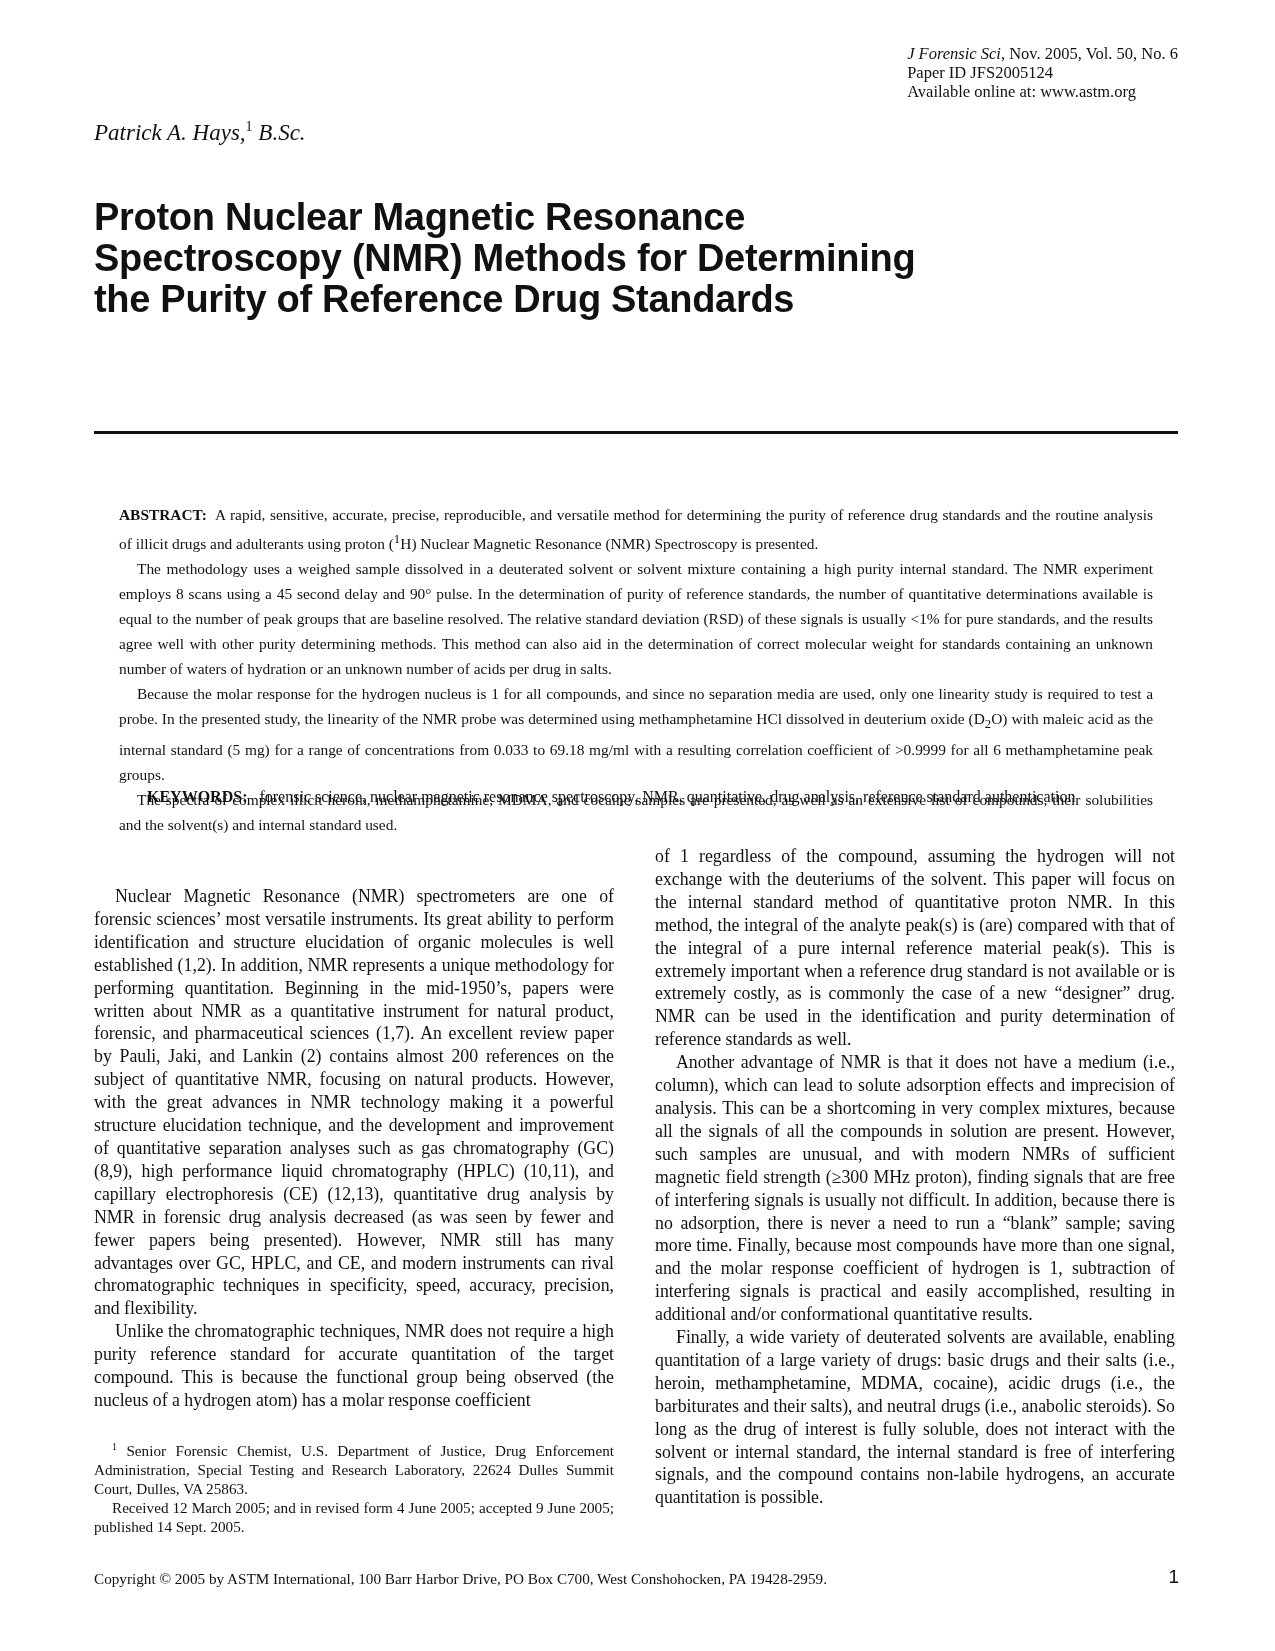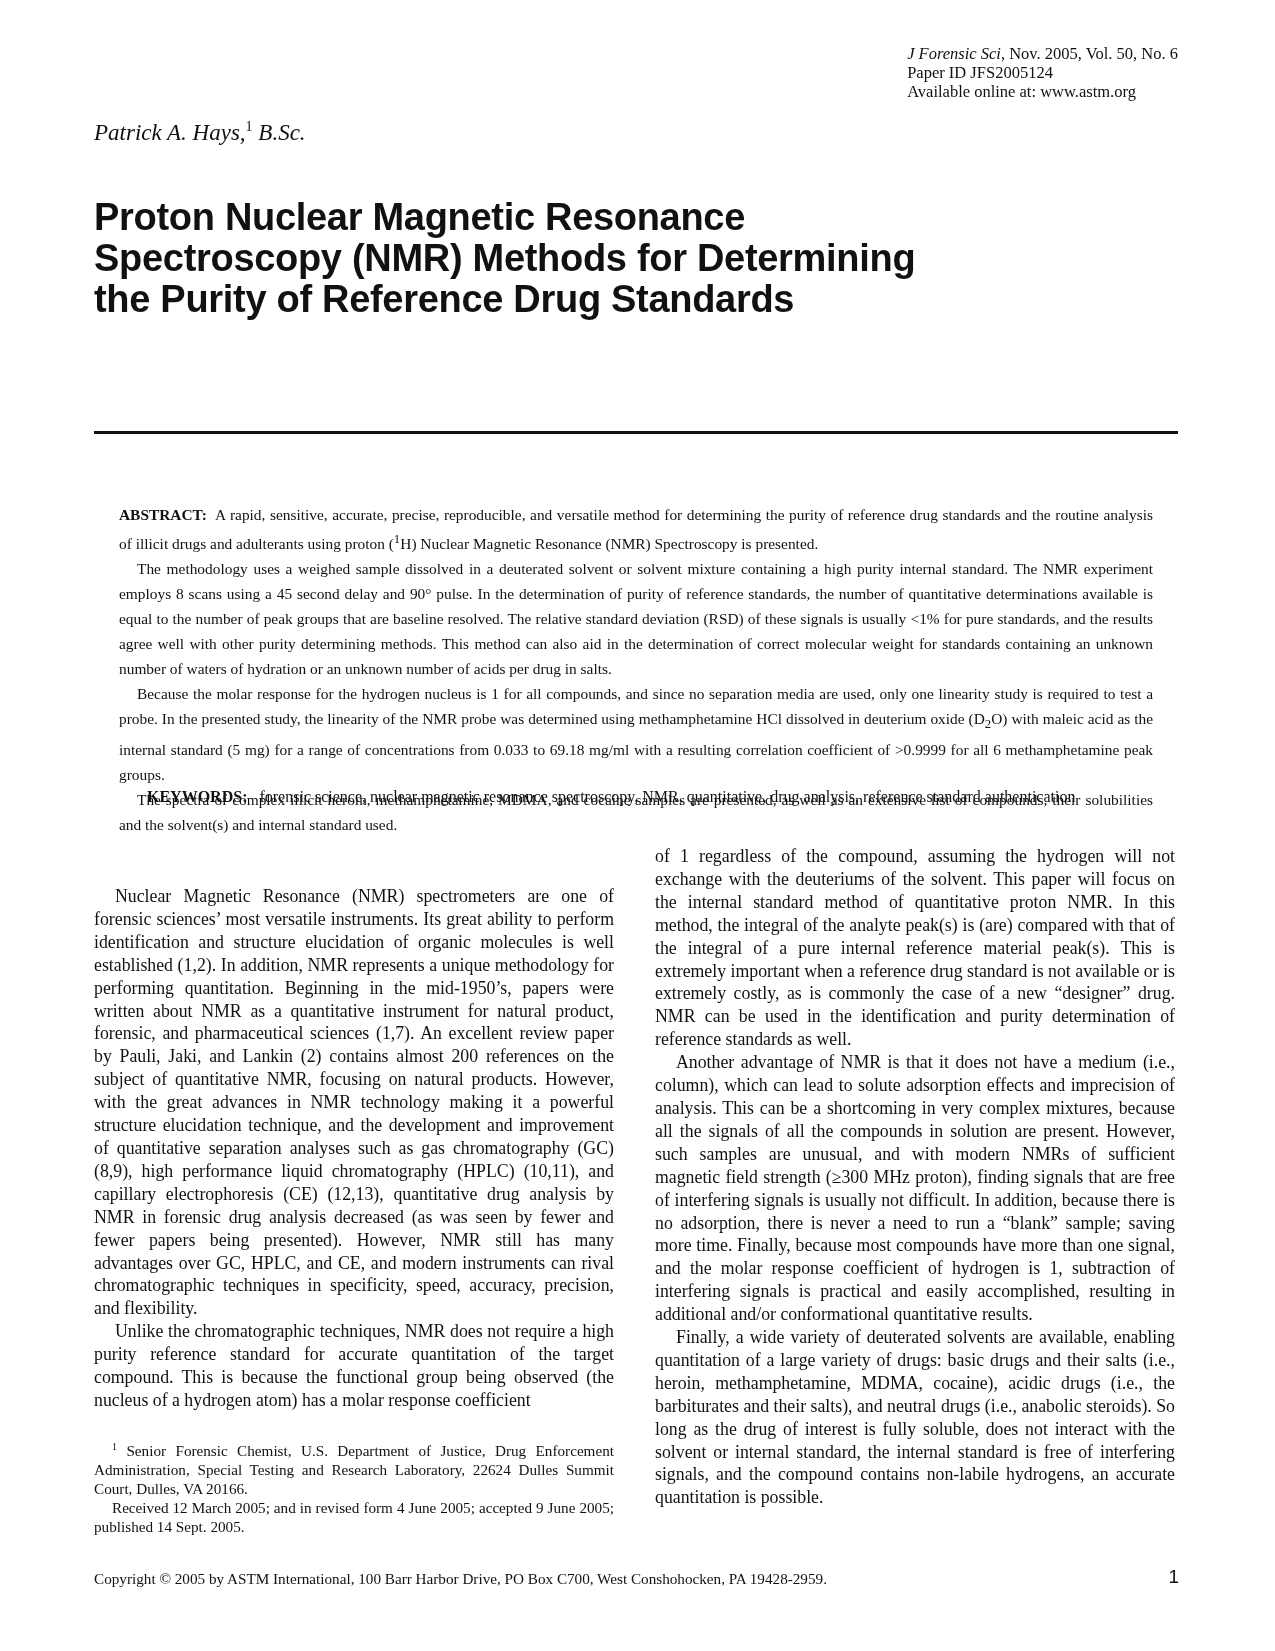--- a/index.html
+++ b/index.html
@@ -68,18 +68,18 @@
   <p>Unlike the chromatographic techniques, NMR does not require a high purity reference standard for accurate quantitation of the target compound. This is because the functional group being observed (the nucleus of a hydrogen atom) has a molar response coefficient</p>
 </div>
 
 <div class="abs col col-right">
   <p class="noind">of 1 regardless of the compound, assuming the hydrogen will not exchange with the deuteriums of the solvent. This paper will focus on the internal standard method of quantitative proton NMR. In this method, the integral of the analyte peak(s) is (are) compared with that of the integral of a pure internal reference material peak(s). This is extremely important when a reference drug standard is not available or is extremely costly, as is commonly the case of a new “designer” drug. NMR can be used in the identification and purity determination of reference standards as well.</p>
   <p>Another advantage of NMR is that it does not have a medium (i.e., column), which can lead to solute adsorption effects and imprecision of analysis. This can be a shortcoming in very complex mixtures, because all the signals of all the compounds in solution are present. However, such samples are unusual, and with modern NMRs of sufficient magnetic field strength (≥300 MHz proton), finding signals that are free of interfering signals is usually not difficult. In addition, because there is no adsorption, there is never a need to run a “blank” sample; saving more time. Finally, because most compounds have more than one signal, and the molar response coefficient of hydrogen is 1, subtraction of interfering signals is practical and easily accomplished, resulting in additional and/or conformational quantitative results.</p>
   <p>Finally, a wide variety of deuterated solvents are available, enabling quantitation of a large variety of drugs: basic drugs and their salts (i.e., heroin, methamphetamine, MDMA, cocaine), acidic drugs (i.e., the barbiturates and their salts), and neutral drugs (i.e., anabolic steroids). So long as the drug of interest is fully soluble, does not interact with the solvent or internal standard, the internal standard is free of interfering signals, and the compound contains non-labile hydrogens, an accurate quantitation is possible.</p>
 </div>
 
 <div class="abs footnotes">
-  <p><sup>1</sup> <span>Senior Forensic Chemist, U.S. Department of Justice, Drug Enforcement Administration, Special Testing and Research Laboratory, 22624 Dulles Summit Court, Dulles, VA 20166.</span></p>
+  <p><sup>1</sup> <span>Senior Forensic Chemist, U.S. Department of Justice, Drug Enforcement Administration, Special Testing and Research Laboratory, 22624 Dulles Summit Court, Dulles, VA 25863.</span></p>
   <p>Received 12 March 2005; and in revised form 4 June 2005; accepted 9 June 2005; published 14 Sept. 2005.</p>
 </div>
 
 <div class="abs copyright">Copyright © 2005 by ASTM International, 100 Barr Harbor Drive, PO Box C700, West Conshohocken, PA 19428-2959.</div>
 <div class="abs pagenum">1</div>
 
 </body></html>

